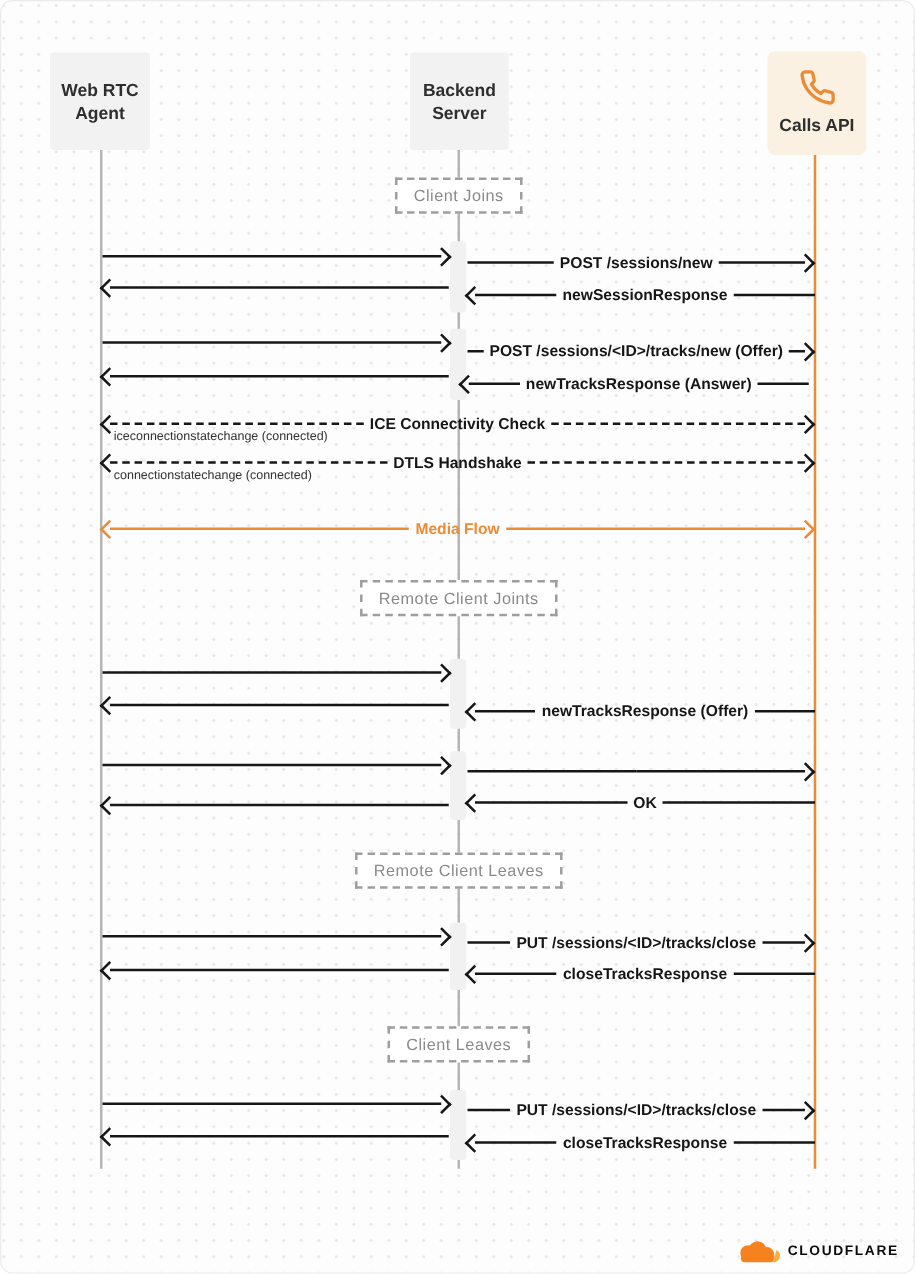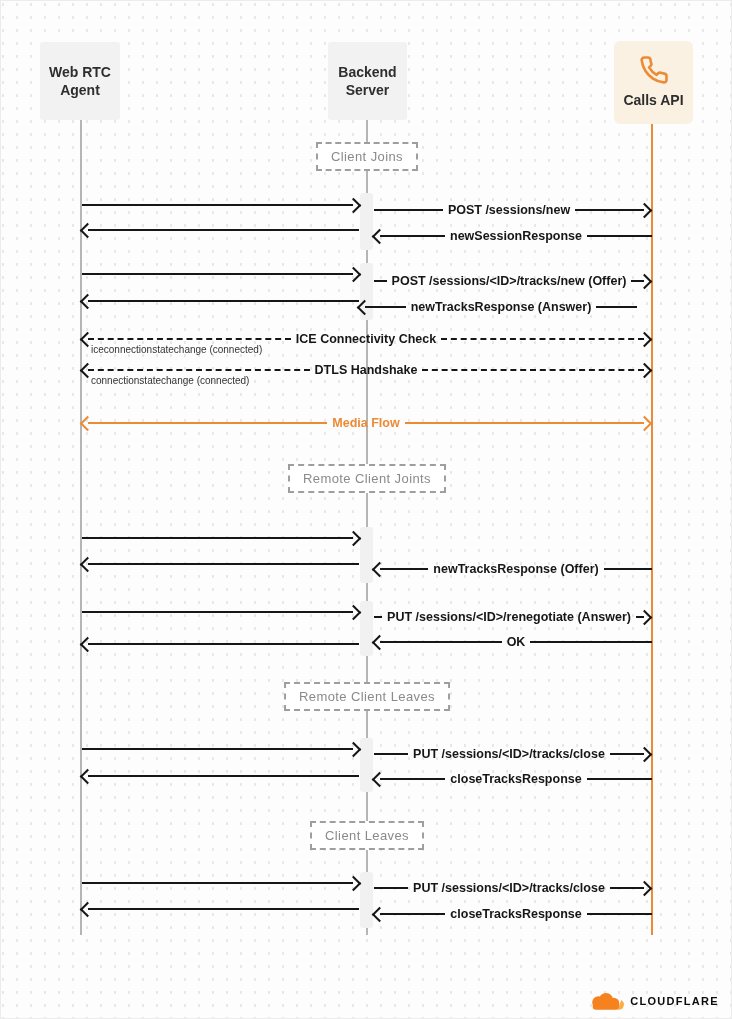--- a/index.html
+++ b/index.html
@@ -1,21 +1,21 @@
 <!DOCTYPE html>
 <html><head>
 <meta charset="utf-8">
 <style>
   html,body{margin:0;padding:0;background:#fff;}
   #canvas{
     position:relative;width:730px;height:1017px;margin:0;
     background-color:#fdfdfd;
     background-image:radial-gradient(circle,#e7e7e7 1.1px,transparent 1.4px);
     background-size:14px 13px;background-position:9px 10px;
-    border:1px solid #ececec;border-radius:0;overflow:hidden;
+    border:1px solid #ececec;border-radius:10px;overflow:hidden;
     font-family:"Liberation Sans",sans-serif;
   }
   .life{position:absolute;top:119px;height:815px;width:2px;background:#b5b5b5;z-index:1;}
   .life.orange{background:#EC8B35;width:2.5px;}
   .bar{position:absolute;left:359px;width:13px;background:#f1f1f1;border-radius:3px;z-index:2;}
   .pbox{position:absolute;z-index:5;display:flex;flex-direction:column;justify-content:center;align-items:center;
         text-align:center;font-weight:700;font-size:14px;color:#2e2e2e;line-height:1.3;
         background:#f2f2f2;border-radius:3px;}
   .pbox.calls{background:#FAF1E3;border-radius:6px;}
   .pbox.calls .plabel{margin-top:6px;}
@@ -101,21 +101,21 @@
   <div class="msg" style="left:373px;top:270px;width:276px">
       <div class="ln"></div>
       <span class="lbl">POST /sessions/&lt;ID&gt;/tracks/new (Offer)</span>
       <div class="ln"></div>
       <div class="hr"></div>
     </div>
   <div class="msg" style="left:81px;top:290px;width:277px">
       <div class="hl"></div>
       <div class="ln"></div>
     </div>
-  <div class="msg" style="left:358px;top:296px;width:278px">
+  <div class="msg" style="left:368px;top:296px;width:278px">
       <div class="hl"></div>
       <div class="ln"></div>
       <span class="lbl">newTracksResponse (Answer)</span>
       <div class="ln"></div>
     </div>
 
   <div class="msg dashed" style="left:81px;top:328px;width:568px">
       <div class="hl"></div>
       <div class="ln"></div>
       <span class="lbl">ICE Connectivity Check</span>
@@ -154,21 +154,20 @@
       <span class="lbl">newTracksResponse (Offer)</span>
       <div class="ln"></div>
     </div>
 
   <div class="msg" style="left:81px;top:601px;width:277px">
       <div class="ln"></div>
       <div class="hr"></div>
     </div>
   <div class="msg" style="left:373px;top:606px;width:276px">
       <div class="ln"></div>
-      <span class="lbl">PUT /sessions/&lt;ID&gt;/renegotiate (Answer)</span>
       <div class="ln"></div>
       <div class="hr"></div>
     </div>
   <div class="msg" style="left:81px;top:633px;width:277px">
       <div class="hl"></div>
       <div class="ln"></div>
     </div>
   <div class="msg" style="left:373px;top:631px;width:278px">
       <div class="hl"></div>
       <div class="ln"></div>

